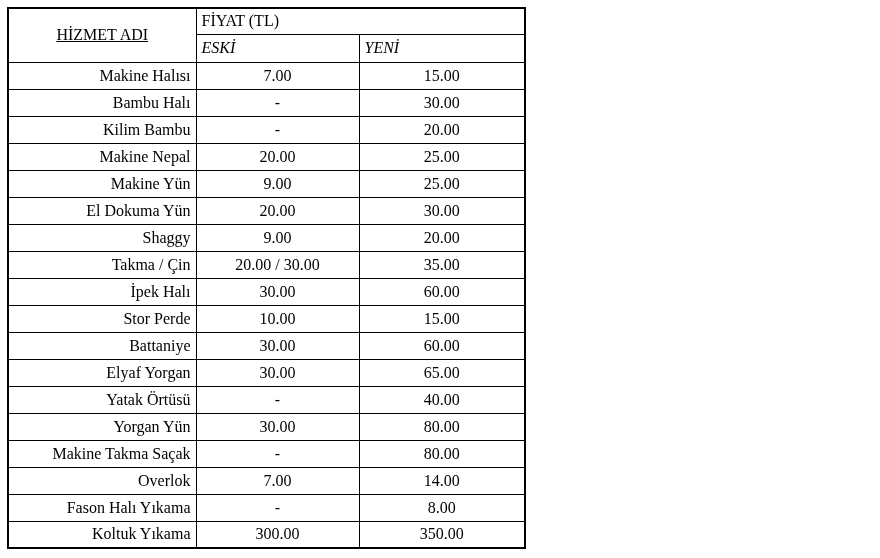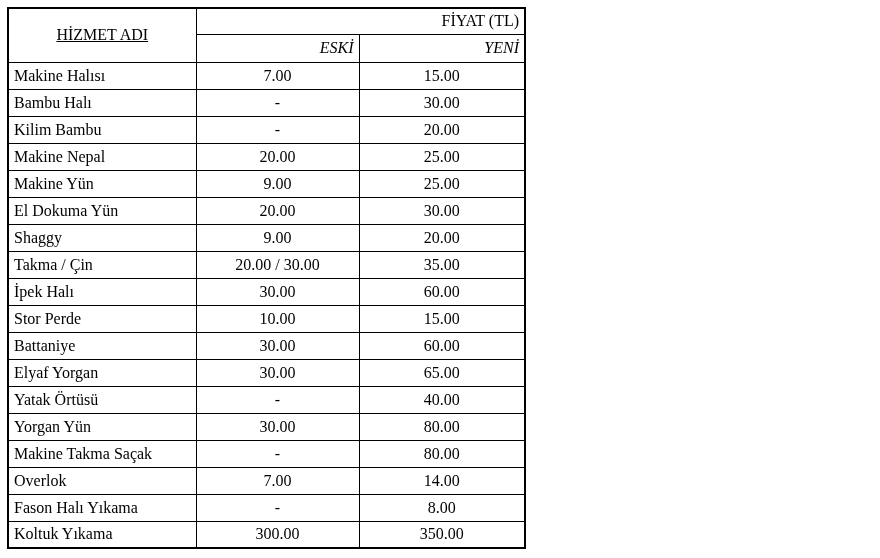--- a/index.html
+++ b/index.html
@@ -44,34 +44,34 @@
     font-weight: normal;
   }
   th.service-header {
     text-align: center;
     font-weight: bold;
     text-decoration: underline;
     font-size: 17px;
     height: 54px;
   }
   th.price-group-header {
-    text-align: right;
+    text-align: left;
     font-weight: bold;
     font-size: 17px;
     height: 26px;
   }
   th.sub-header {
-    text-align: right;
+    text-align: left;
     font-weight: bold;
     font-style: italic;
     font-size: 16px;
     height: 28px;
     margin-left: 25px;
   }
-  td.cell-left   { text-align: left;   height: 27px; }
+  td.cell-left   { text-align: right;   height: 27px; }
   td.cell-center { text-align: center; height: 27px; }
 </style>
 </head>
 <body>
 
 <div class="page">
   <table class="price-table">
     <colgroup>
       <col class="col-service">
       <col class="col-old">

